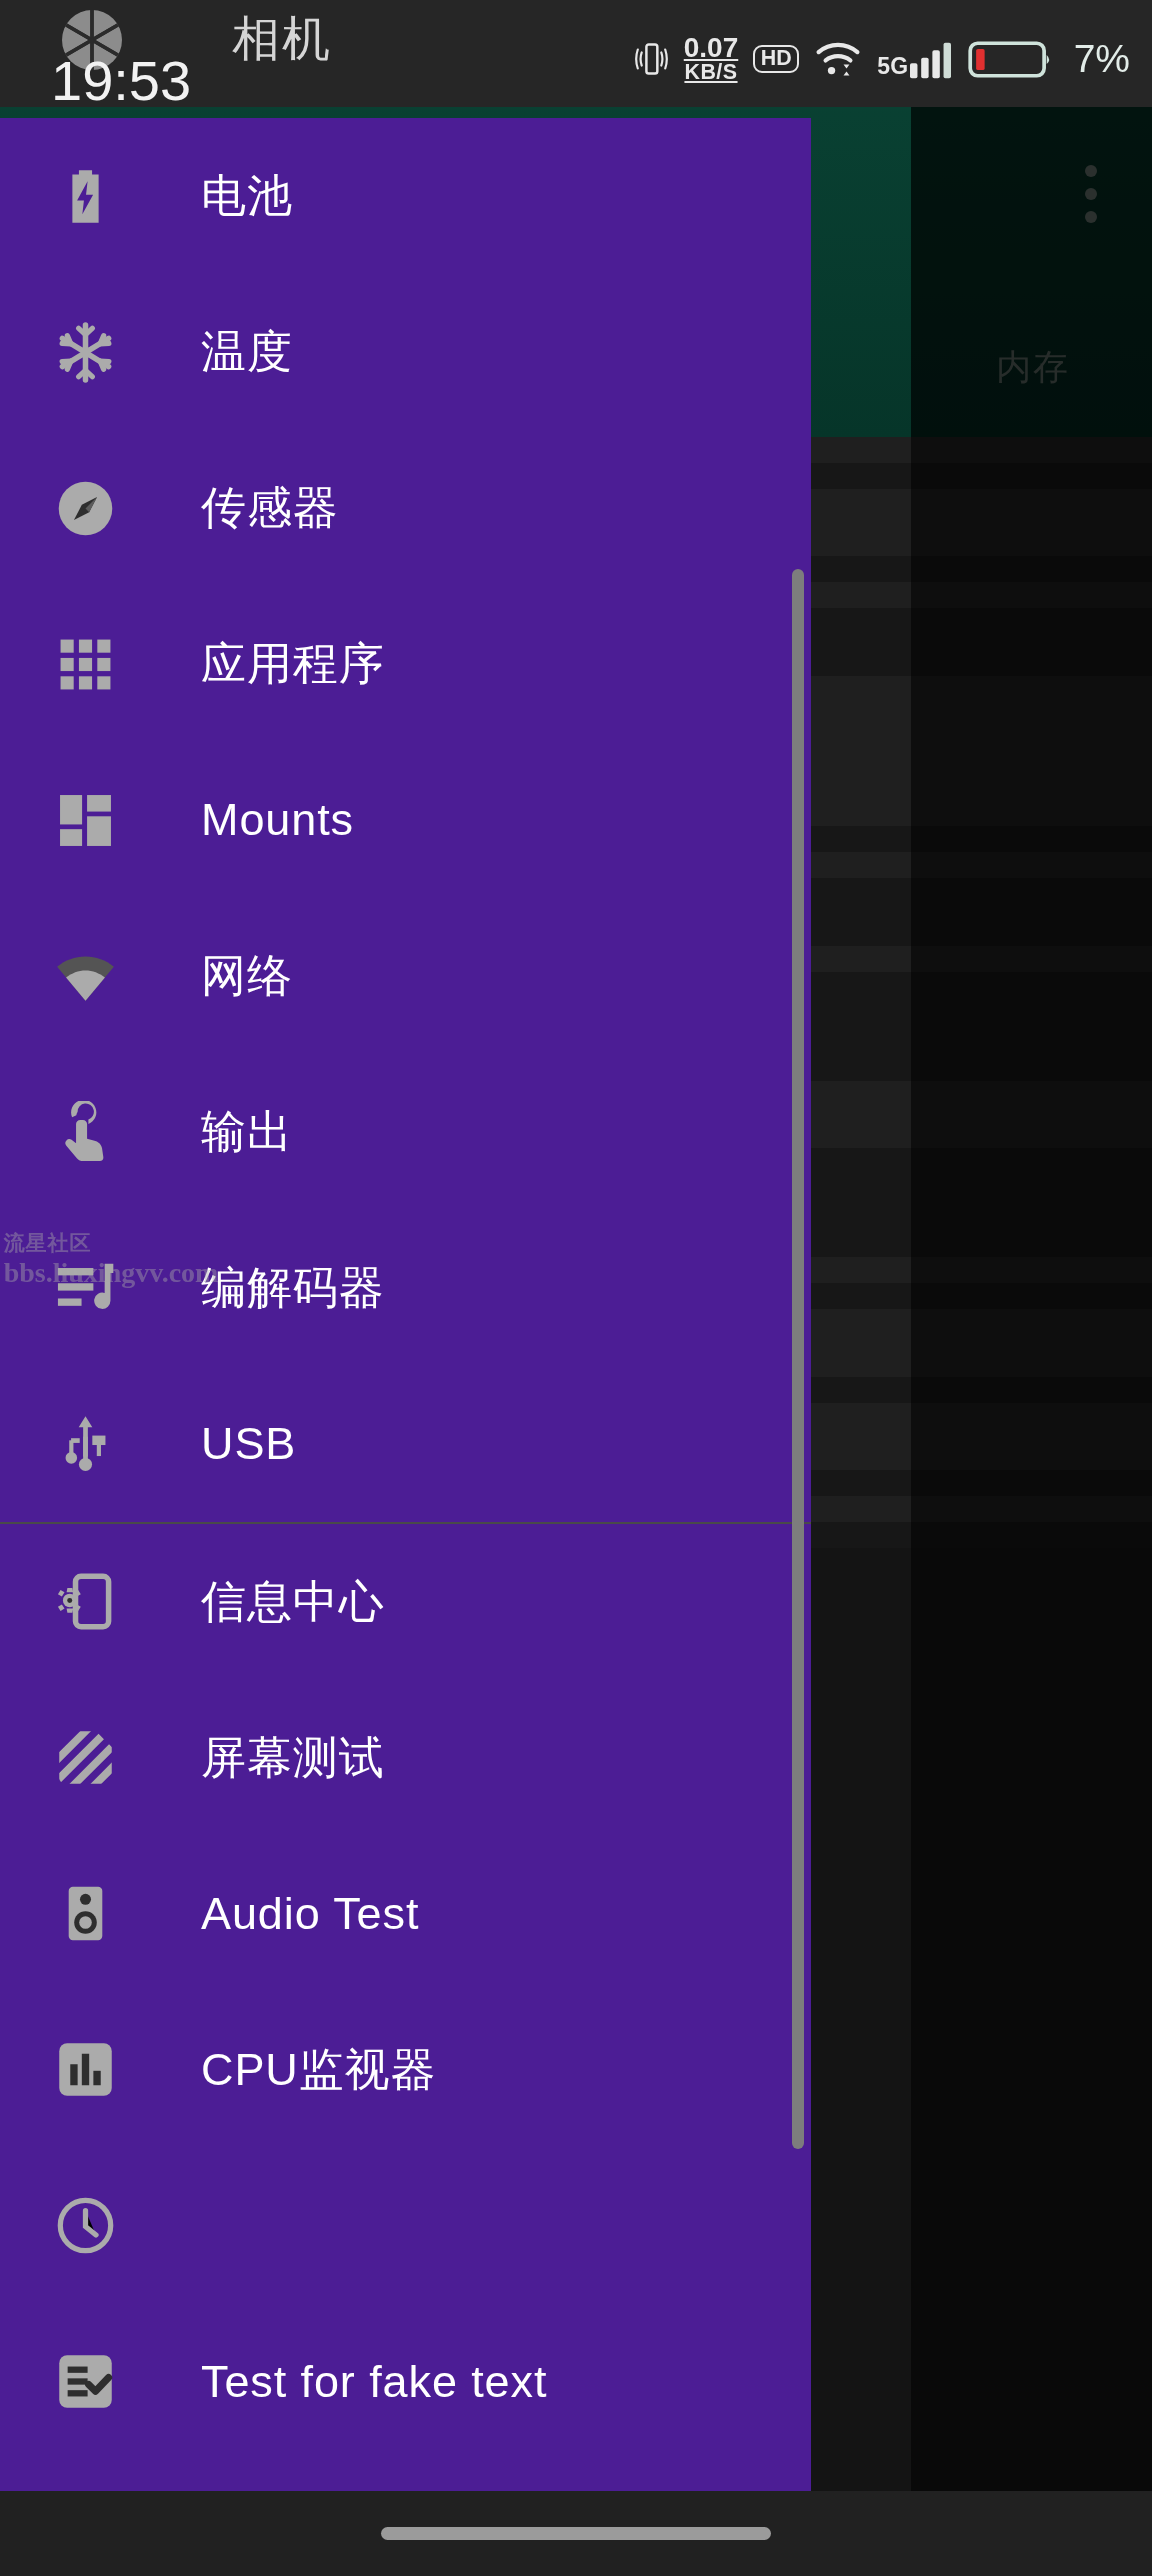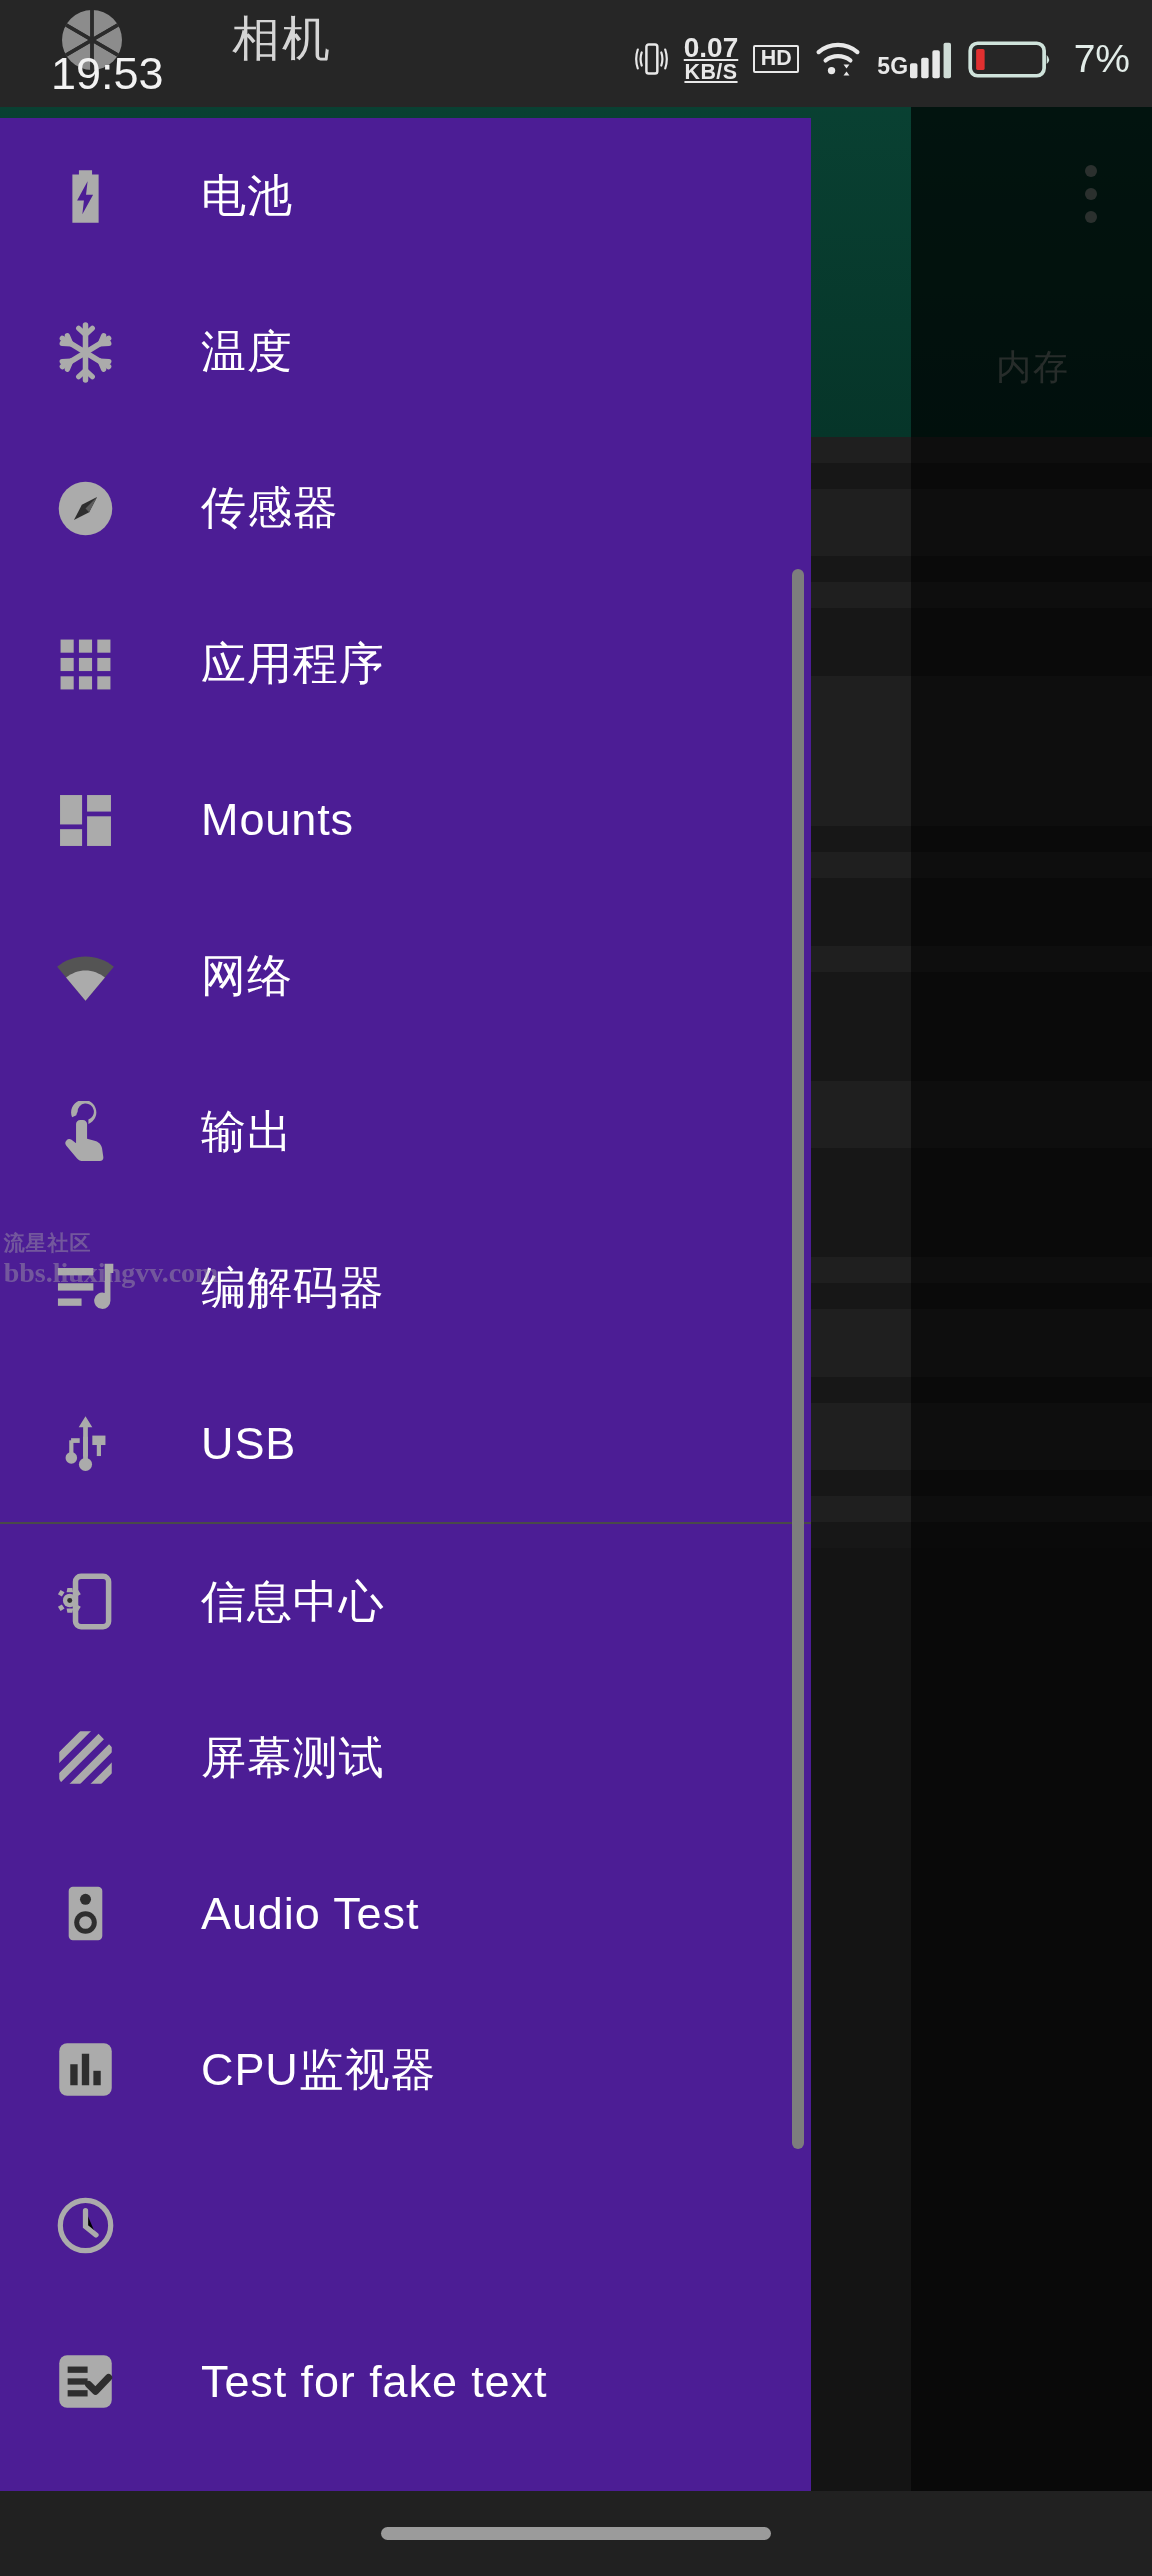--- a/index.html
+++ b/index.html
@@ -40,38 +40,38 @@
   .bg-row.even { background:#171717; }
 
   
   .statusbar {
     position:absolute; left:0; top:0; width:1152px; height:107px;
     background:#262626; z-index:40;
   }
   .cam-icon { position:absolute; left:56px; top:3.7px; width:72px; height:72px; }
   .sb-clock {
     position:absolute; left:51px; top:48px;
-    font-size:45px; color:#f2f2f2; letter-spacing:0px;
+    font-size:56px; color:#f2f2f2; letter-spacing:0px;
   }
   .sb-title {
     position:absolute; left:232px; top:7.4px;
     font-size:48px; color:#d5d5d5; letter-spacing:1.9px;
   }
   .sb-right {
     position:absolute; right:22px; top:33px;
     display:flex; align-items:center; gap:15px; height:52px;
   }
   .sb-net {
     display:flex; flex-direction:column; align-items:center; justify-content:center;
     color:#e8e8e8; line-height:1.0;text-decoration:underline;
   }
   .sb-net .n1 { font-size:28px; font-weight:600; }
   .sb-net .n2 { font-size:21.4px; font-weight:600; letter-spacing:0.5px; }
   .sb-hd {
-    border:2.8px solid #e8e8e8; border-radius:2px;
+    border:2.8px solid #e8e8e8; border-radius:9px;
     font-size:21.4px; font-weight:700; color:#e8e8e8;
     padding:0.9px 5.6px 1.9px 5.6px; line-height:1;
   }
   .sb-5g { font-size:23px; font-weight:700; color:#e8e8e8; margin-right:-3.7px; }
   .sb-pct { font-size:39px; color:#e2ece8; margin-left:5.6px; }
 
   
   .scrim {
     position:absolute; left:911px; top:107px; right:0; bottom:0;
     background:rgba(0,0,0,0.55); z-index:45;

